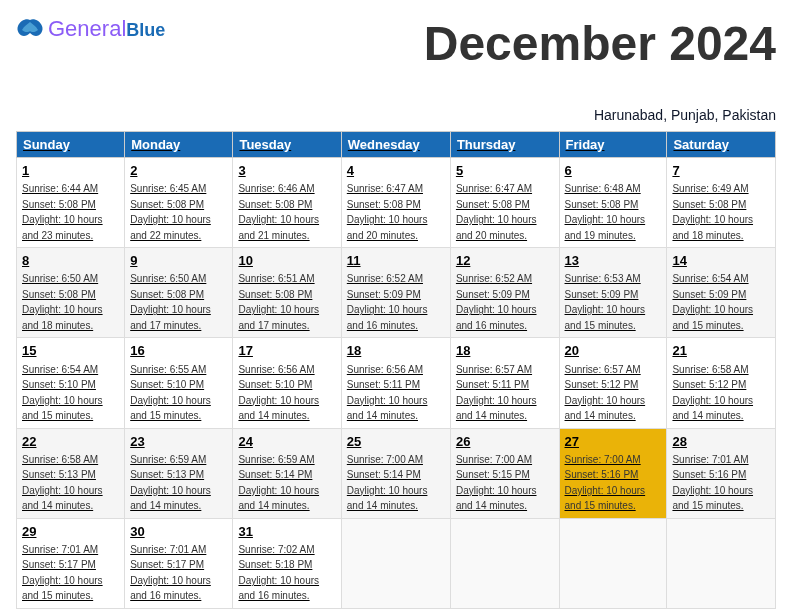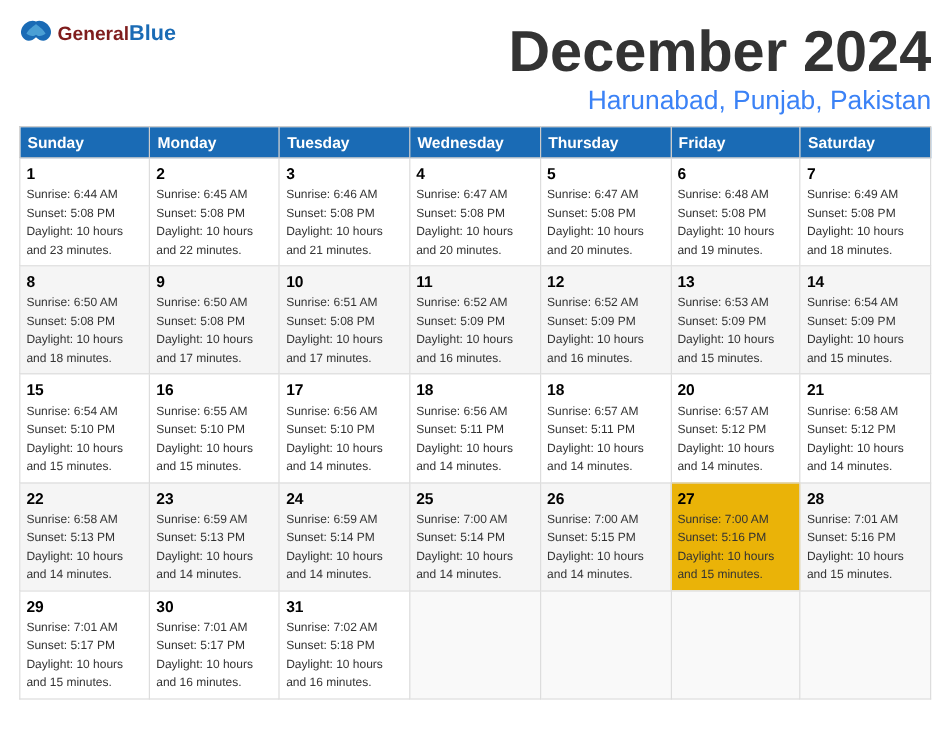--- a/index.html
+++ b/index.html
@@ -15,49 +15,51 @@
       align-items: flex-start;
       justify-content: space-between;
       margin-bottom: 8px;
     }
     .logo {
       display: flex;
       align-items: center;
       gap: 4px;
     }
     .logo-text-general {
-      font-size: 16px;
-      font-weight: bold;
-      color: #7f1d1d;
+      font-size: 22px;
+      font-weight: normal;
+      color: #8b5cf6;
     }
     .logo-text-blue {
       font-size: 18px;
       font-weight: bold;
       color: #1a6bb5;
     }
     .logo-bird {
       width: 28px;
       height: 22px;
     }
     .title-area {
       text-align: right;
     }
     .month-title {
       font-size: 48px;
       font-weight: bold;
       color: #333;
     }
     .location-title {
-      font-size: 22px;
-      color: #3b82f6;
+      font-size: 14px;
+      color: #0f172a;
+      margin-top: 36px;
     }
     .calendar {
       width: 100%;
       border-collapse: collapse;
       font-size: 10.5px;
+      text-decoration: underline;
     }
     .calendar th {
       background: #1a6bb5;
       color: #fff;
       text-align: left;
       padding: 5px 6px;
       font-size: 13px;
       font-weight: bold;
       border: 1px solid #ccc;
     }

